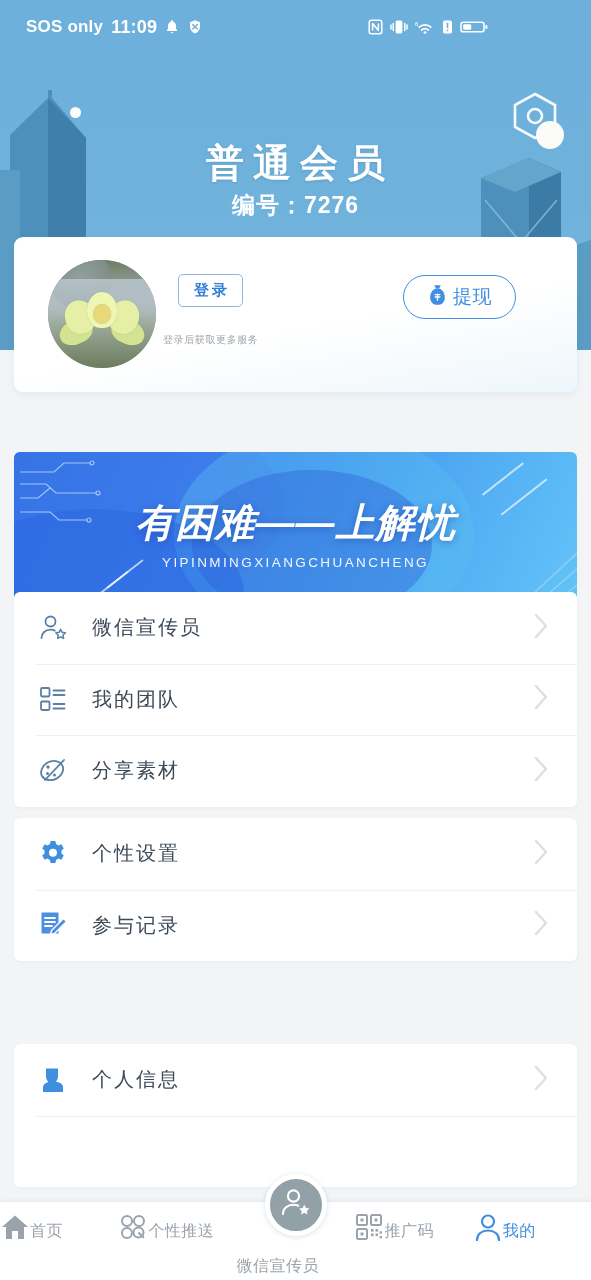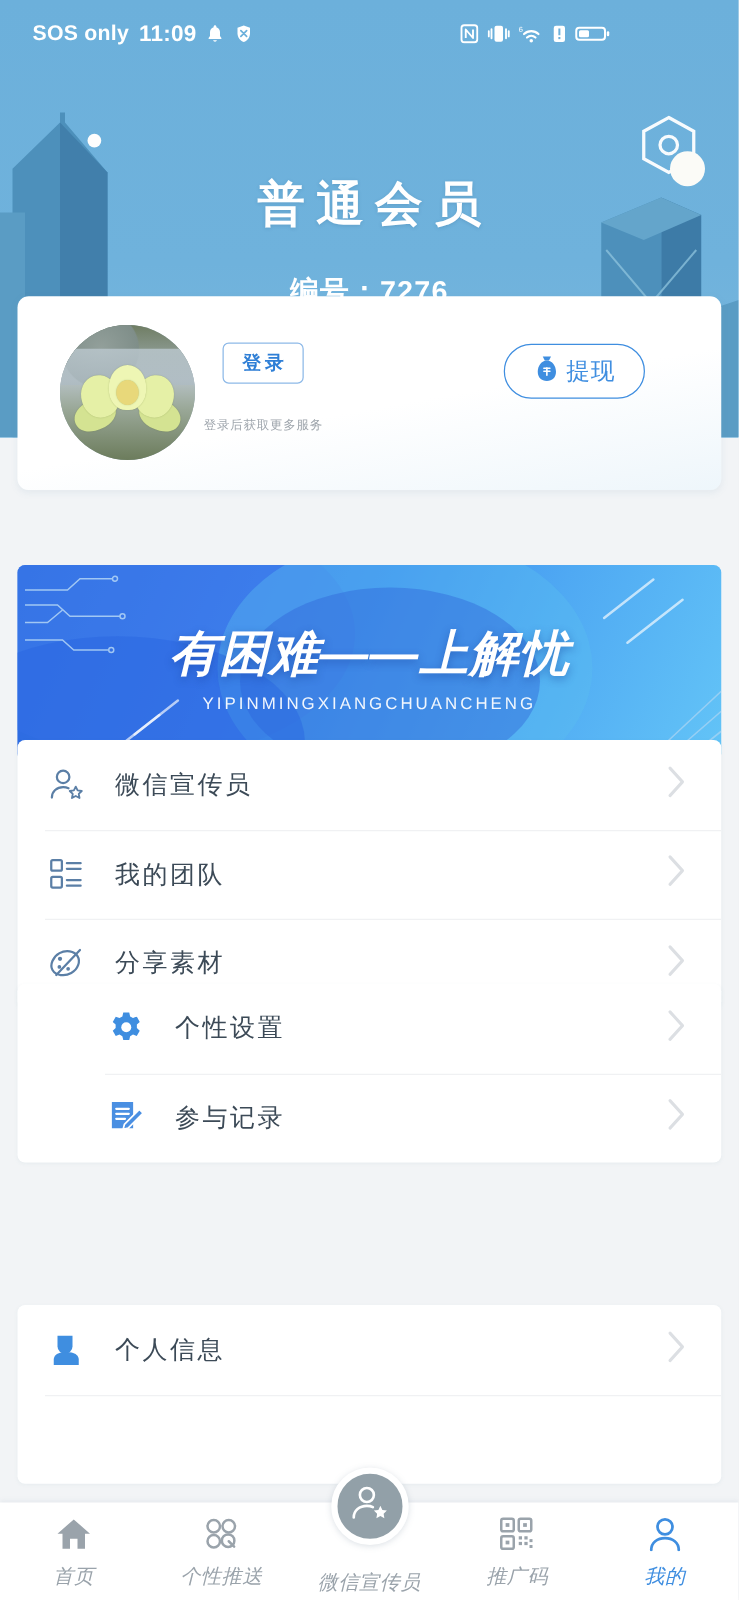--- a/index.html
+++ b/index.html
@@ -34,21 +34,21 @@
 
   
   .hexdeco { position:absolute; right:20px; top:88px; width:66px; height:66px; z-index:30; }
 
   .title-wrap { position:absolute; top:0; left:0; width:591px; text-align:center; z-index:30; }
   .page-title {
     margin-top:138px; color:#ffffff; font-size:38px; font-weight:700;
     letter-spacing:9px; text-indent:9px;
     text-shadow:0 1px 3px rgba(40,90,130,.22);
   }
-  .page-sub { margin-top:29px; color:#ffffff; font-size:23px; font-weight:700; letter-spacing:1px; }
+  .page-sub { margin-top:1px; color:#ffffff; font-size:23px; font-weight:700; letter-spacing:1px; }
 
   
   .login-card {
     position:absolute; left:14px; top:237px; width:563px; height:155px;
     background:linear-gradient(170deg,#ffffff 0%,#ffffff 55%,#eef6fb 100%);
     border-radius:9px; z-index:35; box-shadow:0 2px 6px rgba(110,150,180,.10);
   }
   .avatar {
     position:absolute; left:34px; top:23px; width:108px; height:108px; border-radius:50%;
     overflow:hidden; background:#8fa4ae;
@@ -101,35 +101,35 @@
   .banner-sub {
     position:absolute; left:0; top:103px; width:100%; text-align:center;
     color:rgba(255,255,255,.93); font-size:13.5px; letter-spacing:2.4px;
   }
   .slash { position:absolute; background:rgba(255,255,255,.65); height:2px; transform:rotate(-38deg); border-radius:2px;}
 
   
   .group { position:absolute; left:14px; width:563px; background:#fff; border-radius:6px; overflow:hidden;
            box-shadow:0 1px 3px rgba(120,150,175,.07); }
   .g1 { top:592px; }
-  .g2 { top:787px;padding-left:48px; }
+  .g2 { top:818px; }
   .g3 { top:1044px; }
   .row { position:relative; height:71.5px; display:flex; align-items:center; padding:0 22px; }
   .row + .row::before { content:""; position:absolute; left:22px; right:0; top:0; height:1px; background:#f0f1f3; }
   .row .icn { width:34px; height:34px; display:flex; align-items:center; justify-content:center; flex:0 0 34px; }
   .row .txt { margin-left:22px; font-size:20px; color:#3c4a57; letter-spacing:2px; }
   .row .chev { position:absolute; right:28px; top:50%; transform:translateY(-50%); }
 
   
   .tabbar {
     position:absolute; left:0; bottom:0; width:591px; height:78px; background:#fff;
     display:flex; align-items:flex-start; z-index:60;
     box-shadow:0 -1px 4px rgba(130,150,170,.12);
   }
-  .tab { flex:1; display:flex; flex-direction:column; align-items:center; justify-content:flex-start; padding-top:11px;font-style:italic; }
+  .tab { flex:1; display:flex; flex-direction:row; align-items:center; justify-content:flex-start; padding-top:11px; }
   .tab .tlbl { margin-top:5px; font-size:16px; color:#9aa3ab; letter-spacing:.5px; }
   .tab.active .tlbl { color:#3f8ee0; }
   .tab.center { position:relative; }
   .center-bubble {
     position:absolute; left:50%; transform:translateX(-50%); top:-28px;
     width:62px; height:62px; border-radius:50%; background:#92a0a8;
     display:flex; align-items:center; justify-content:center;
     border:5px solid #fff; box-shadow:0 1px 5px rgba(110,130,150,.25);
   }
   .tab.center .tlbl { margin-top:43px; }

